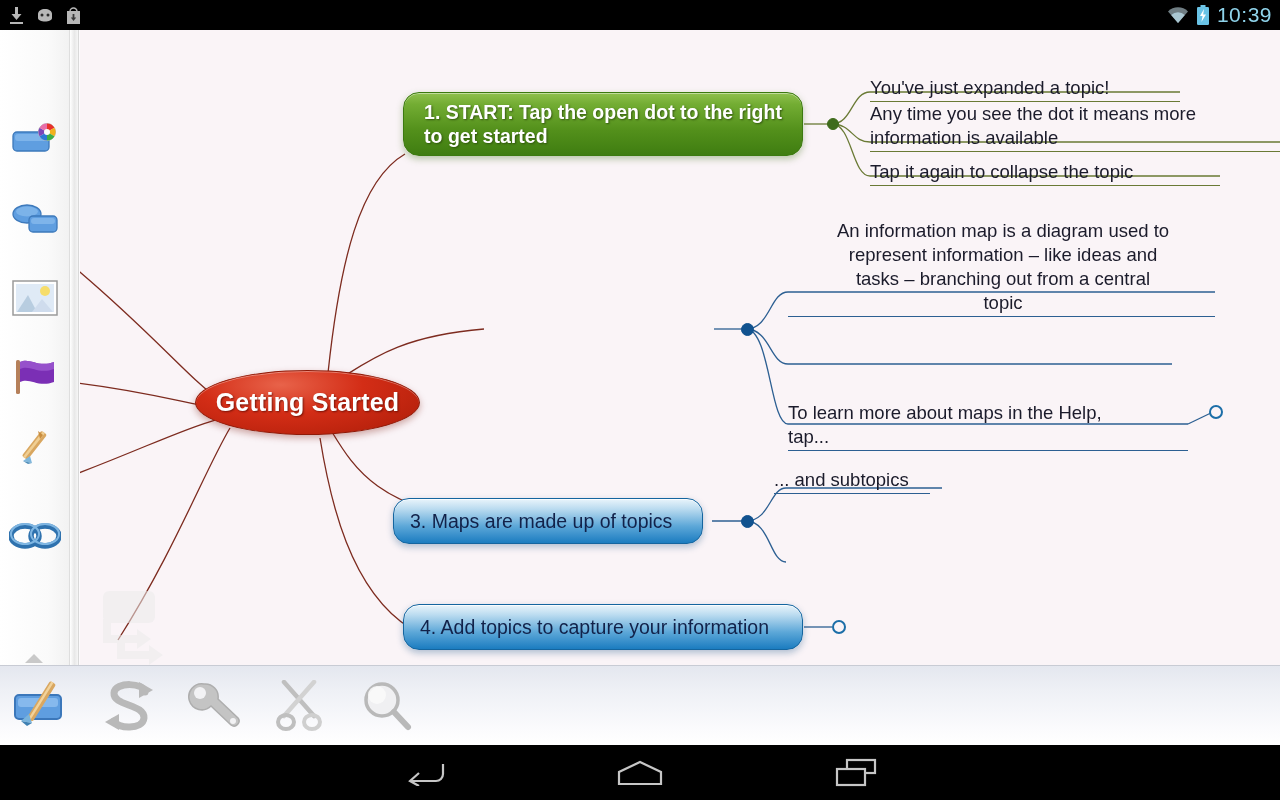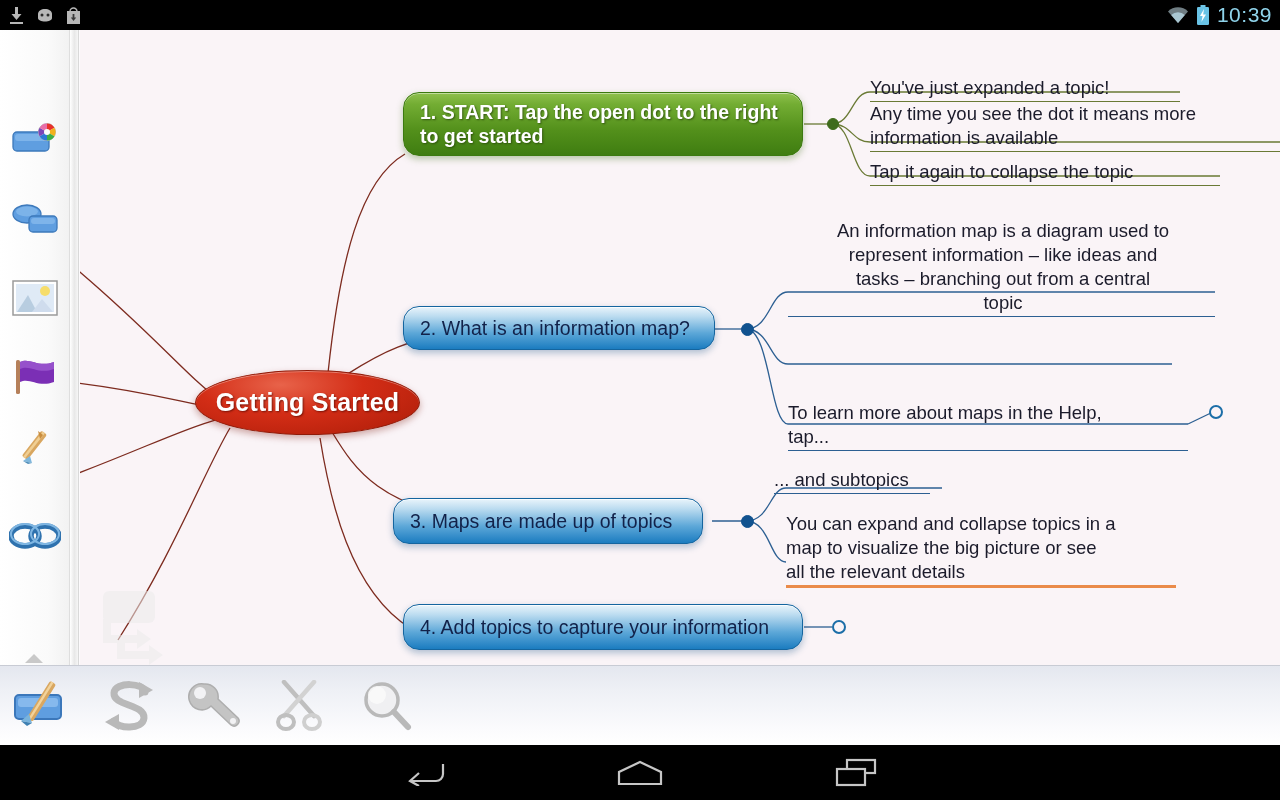--- a/index.html
+++ b/index.html
@@ -77,20 +77,21 @@
   .topic {
     border-radius: 16px; display: flex; align-items: center;
     padding: 0 16px;
   }
   .topic .lbl { font-size: 19.5px; line-height: 24px; }
 
   .topic.green {
     background: linear-gradient(to bottom, #8fc04e 0%, #73ad33 18%, #53901b 60%, #3f7d11 100%);
     border: 1px solid #3c7a10;
     box-shadow: 0 3px 7px rgba(60,110,20,.35), inset 0 1px 0 rgba(255,255,255,.45);
+    justify-content: center;
   }
   .topic.green .lbl { color: #ffffff; font-weight: bold; text-shadow: 1px 1px 2px rgba(40,70,10,.8); }
 
   .topic.blue {
     background: linear-gradient(to bottom, #e9f4fb 0%, #bcdcf0 22%, #5ca7d8 62%, #1b7cc0 100%);
     border: 1.5px solid #14659f;
     box-shadow: 0 3px 7px rgba(20,80,130,.33), inset 0 1px 0 rgba(255,255,255,.75);
   }
   .topic.blue .lbl { color: #12224a; }
 
@@ -307,23 +308,20 @@
       <div class="sub" style="left:790px; top:72px; width:460px;">
         <div class="txt">Any time you see the dot it means more
 information is available</div>
         <div class="rule" style="width:455px"></div>
       </div>
       <div class="sub" style="left:790px; top:130px; width:420px;">
         <div class="txt">Tap it again to collapse the topic</div>
         <div class="rule" style="width:350px"></div>
       </div>
 
-      <div class="node topic blue" style="left:323px; top:276px; width:312px; height:44px;">
-        <span class="lbl">2. What is an information map?</span>
-      </div>
       <div class="dot filled-blue" style="left:661px; top:293px; width:13px; height:13px;"></div>
 
       <div class="sub blue" style="left:708px; top:189px; width:430px;text-align:center;">
         <div class="txt">An information map is a diagram used to
 represent information – like ideas and
 tasks – branching out from a central
 topic</div>
         <div class="rule" style="width:427px"></div>
       </div>
       <div class="sub blue" style="left:708px; top:371px; width:400px;">
@@ -334,26 +332,20 @@
       <div class="dot open-blue" style="left:1129px; top:375px; width:14px; height:14px;"></div>
 
       <div class="node topic blue" style="left:313px; top:468px; width:310px; height:46px;">
         <span class="lbl">3. Maps are made up of topics</span>
       </div>
       <div class="dot filled-blue" style="left:661px; top:485px; width:13px; height:13px;"></div>
 
       <div class="sub blue" style="left:694px; top:438px; width:170px;">
         <div class="txt">... and subtopics</div>
         <div class="rule" style="width:156px"></div>
-      </div>
-      <div class="sub orange" style="left:706px; top:482px; width:392px;">
-        <div class="txt">You can expand and collapse topics in a
-map to visualize the big picture or see
-all the relevant details</div>
-        <div class="rule" style="width:390px"></div>
       </div>
 
       <div class="node topic blue" style="left:323px; top:574px; width:400px; height:46px;">
         <span class="lbl">4. Add topics to capture your information</span>
       </div>
       <div class="dot open-blue" style="left:752px; top:590px; width:14px; height:14px;"></div>
     </div>
 
     <div id="bottombar">
 

